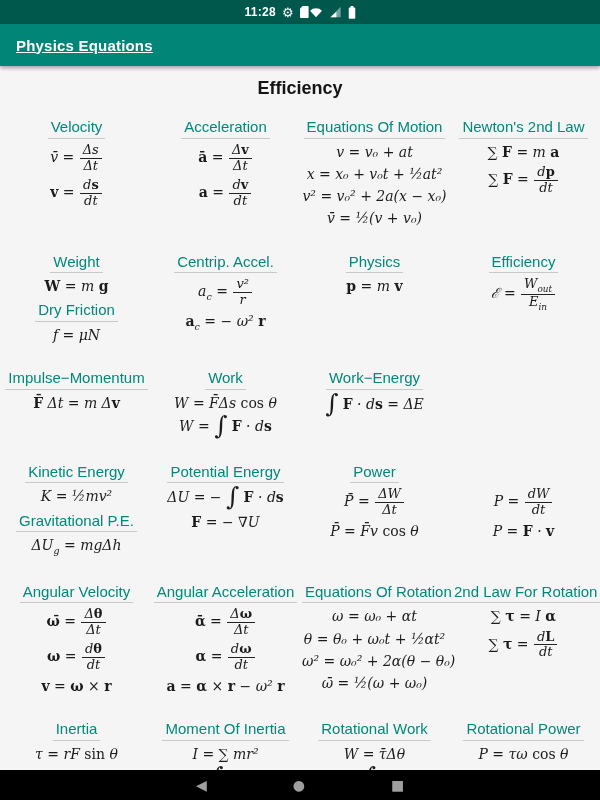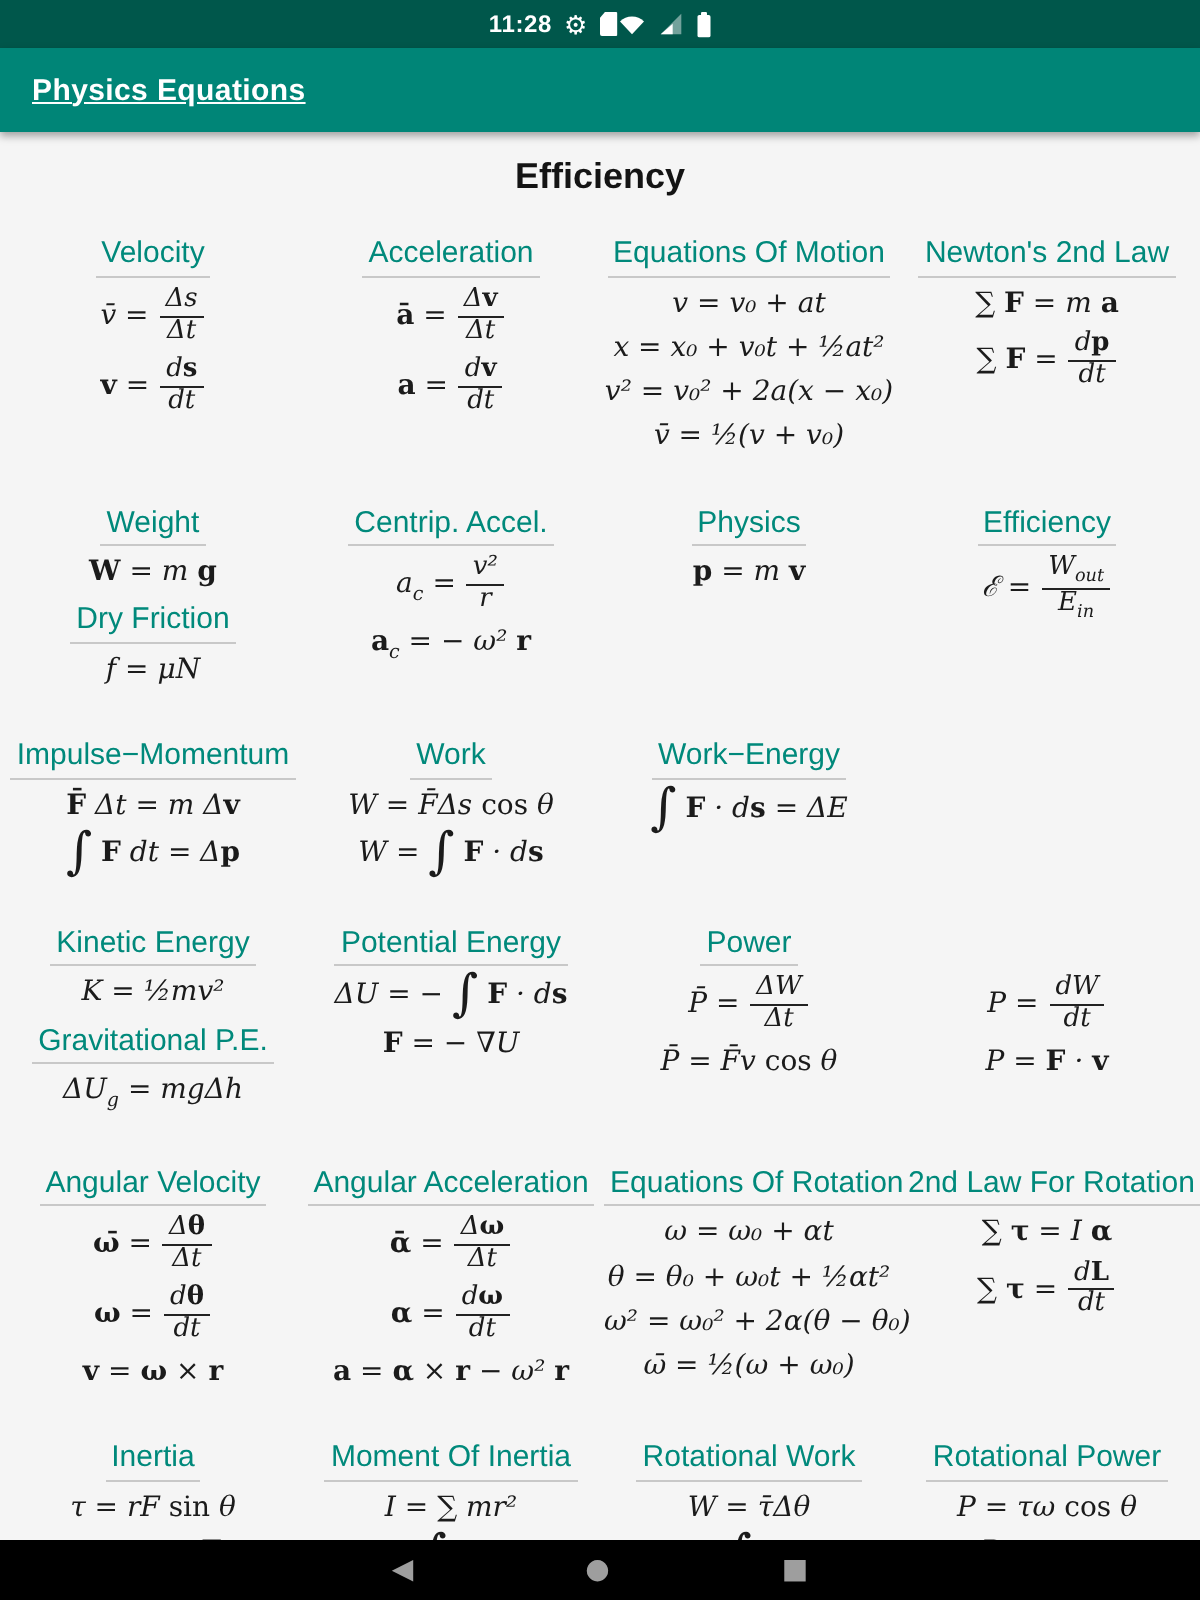--- a/index.html
+++ b/index.html
@@ -157,21 +157,20 @@
               <div class="gtitle-wrap"><span class="gtitle">Efficiency</span></div>
               <div class="eq">ℰ = <span class="frac"><span class="num">W<sub>out</sub></span><span class="den">E<sub>in</sub></span></span></div>
             </div>
           </div>
         </div>
         <div class="grid-row">
           <div class="cell">
             <div class="group">
               <div class="gtitle-wrap"><span class="gtitle">Impulse−Momentum</span></div>
               <div class="eq"><span class="vec">F̄</span> Δt = m Δ<span class="vec">v</span></div>
-              <div class="eq"><span class="int">∫</span> <span class="vec">F</span> dt = Δ<span class="vec">p</span></div>
             </div>
           </div>
           <div class="cell">
             <div class="group">
               <div class="gtitle-wrap"><span class="gtitle">Work</span></div>
               <div class="eq">W = F̄Δs <span class="up">cos</span> θ</div>
               <div class="eq">W = <span class="int">∫</span> <span class="vec">F</span> · d<span class="vec">s</span></div>
             </div>
           </div>
           <div class="cell">

